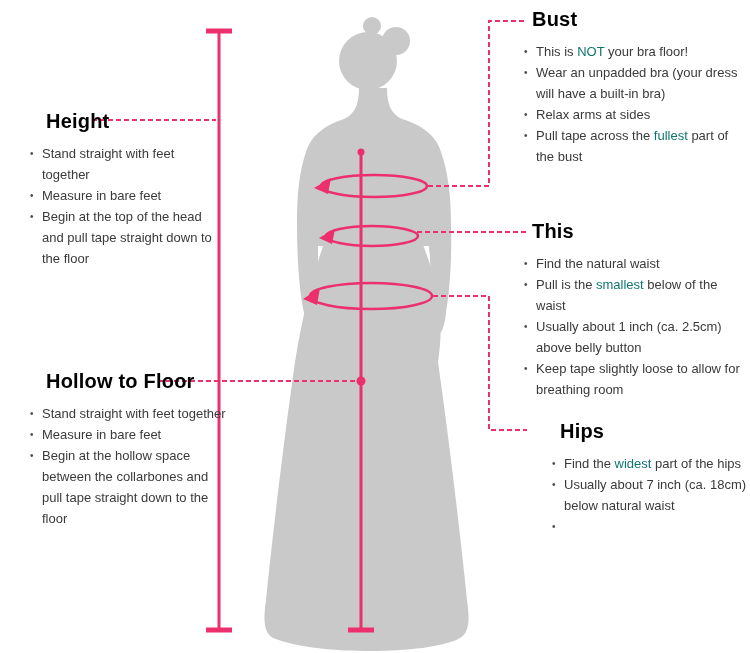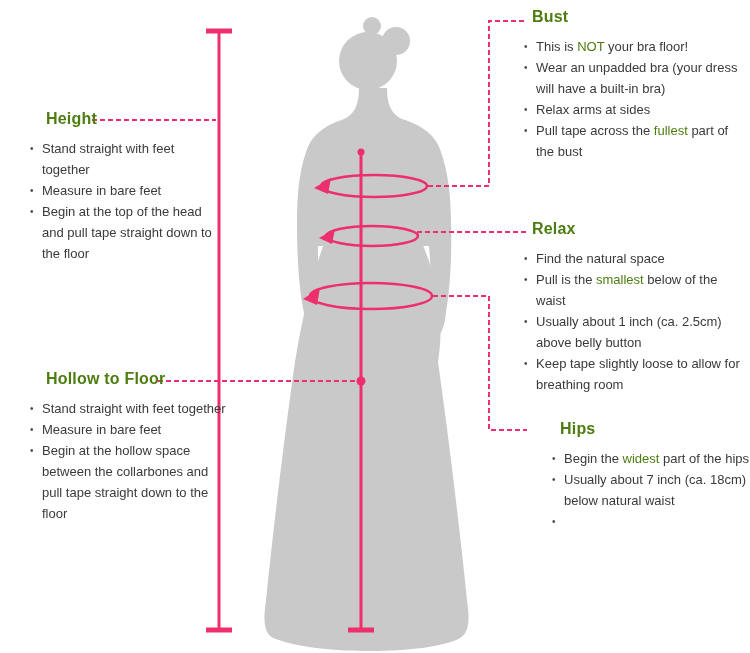--- a/index.html
+++ b/index.html
@@ -11,42 +11,42 @@
   }
   .canvas {
     position: relative;
     width: 750px; height: 653px;
     background: #ffffff;
     overflow: hidden;
   }
   svg.diagram { position: absolute; left: 0; top: 0; }
   .section { position: absolute; }
   .sec-title {
-    color: #4d7c0f;
-    font-size: 16px;
+    color: #000000;
+    font-size: 20px;
     font-weight: bold;
     letter-spacing: 0.2px;
   }
   .bullets { margin-top: 10px; }
   .bullet {
     display: flex;
     align-items: flex-start;
     font-size: 13px;
     line-height: 21px;
     color: #3a3a3a;
   }
   .dot {
     flex: 0 0 auto;
     width: 12px;
     font-size: 10px;
     line-height: 21px;
     color: #4a4a4a;
   }
   .txt { display: block; }
-  .hl { color: #4d7c0f; }
+  .hl { color: #0f766e; }
 
   #sec-height { left: 30px; top: 110px; width: 184px; }
   #sec-hollow { left: 30px; top: 370px; width: 198px; }
   #sec-bust   { left: 524px; top: 8px;   width: 224px; }
   #sec-waist  { left: 524px; top: 220px; width: 226px; }
   #sec-hips   { left: 552px; top: 420px; width: 224px; }
   #sec-height .sec-title, #sec-hollow .sec-title { margin-left: 16px; }
   #sec-bust .sec-title, #sec-waist .sec-title, #sec-hips .sec-title { margin-left: 8px; }
 </style>
 </head>
@@ -174,25 +174,25 @@
         <span class="txt"><span>Relax arms at sides</span><span class="hl"></span><span></span></span>
       </div>
       <div class="bullet">
         <span class="dot">•</span>
         <span class="txt"><span>Pull tape across the </span><span class="hl">fullest</span><span> part of the bust</span></span>
       </div>
     </div>
   </div>
 
   <div class="section" id="sec-waist">
-    <div class="sec-title">Relax</div>
-    <div class="bullets">
-      <div class="bullet">
-        <span class="dot">•</span>
-        <span class="txt"><span>Find the natural space</span><span class="hl"></span><span></span></span>
+    <div class="sec-title">This</div>
+    <div class="bullets">
+      <div class="bullet">
+        <span class="dot">•</span>
+        <span class="txt"><span>Find the natural waist</span><span class="hl"></span><span></span></span>
       </div>
       <div class="bullet">
         <span class="dot">•</span>
         <span class="txt"><span>Pull is the </span><span class="hl">smallest</span><span> below of the waist</span></span>
       </div>
       <div class="bullet">
         <span class="dot">•</span>
         <span class="txt"><span>Usually about 1 inch (ca. 2.5cm) above belly button</span><span class="hl"></span><span></span></span>
       </div>
       <div class="bullet">
@@ -200,21 +200,21 @@
         <span class="txt"><span>Keep tape slightly loose to allow for breathing room</span><span class="hl"></span><span></span></span>
       </div>
     </div>
   </div>
 
   <div class="section" id="sec-hips">
     <div class="sec-title">Hips</div>
     <div class="bullets">
       <div class="bullet">
         <span class="dot">•</span>
-        <span class="txt"><span>Begin the </span><span class="hl">widest</span><span> part of the hips</span></span>
+        <span class="txt"><span>Find the </span><span class="hl">widest</span><span> part of the hips</span></span>
       </div>
       <div class="bullet">
         <span class="dot">•</span>
         <span class="txt"><span>Usually about 7 inch (ca. 18cm) below natural waist</span><span class="hl"></span><span></span></span>
       </div>
       <div class="bullet">
         <span class="dot">•</span>
       </div>
     </div>
   </div>

